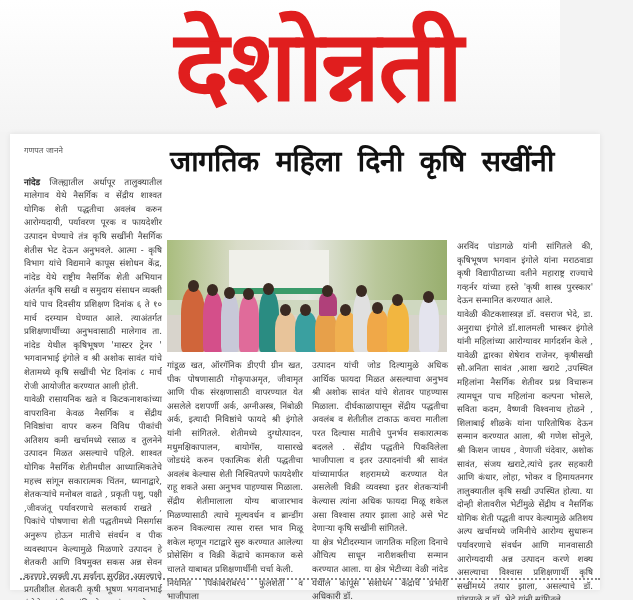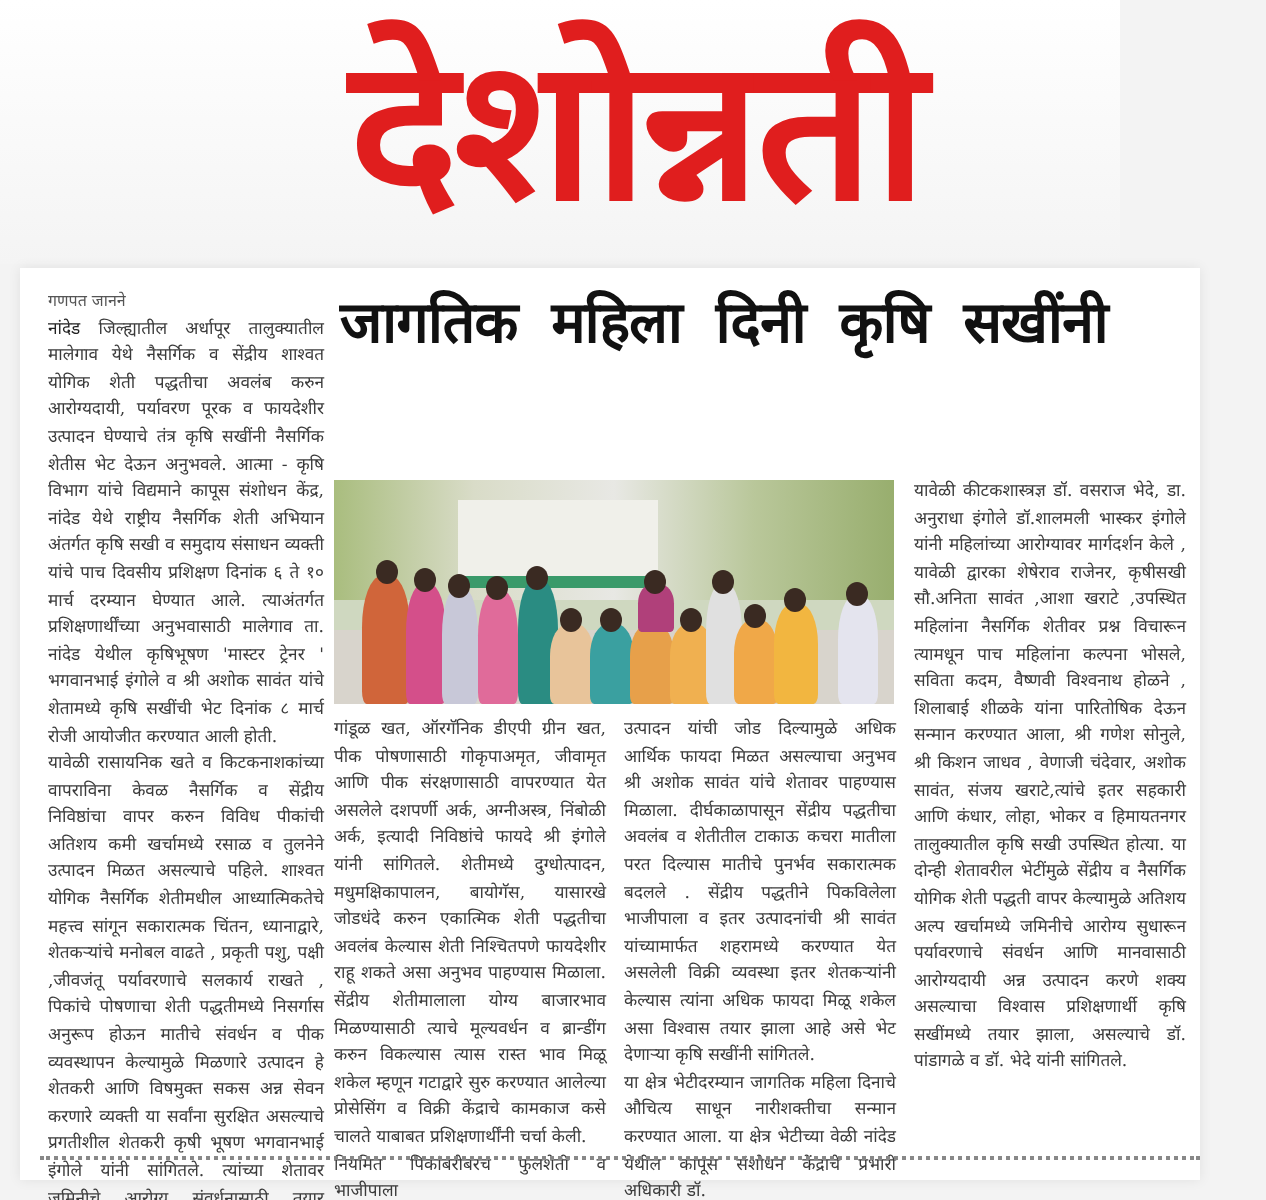--- a/index.html
+++ b/index.html
@@ -21,22 +21,22 @@
   }
   .paper {
     position:absolute; left:10px; top:134px; width:590px; height:456px;
     background:#ffffff;
     box-shadow:0 0 6px rgba(0,0,0,0.08);
   }
   .col {
     position:absolute; font-size:8.6px; line-height:13.6px; color:#3a3a3a;
     text-align:justify; font-family:"DejaVu Serif", serif;
   }
-  .byline { font-size:8px; color:#555; margin-bottom:1px; }
-  .lead { font-weight:normal; color:#222; }
+  .byline { font-size:8px; color:#555; margin-bottom:18px; }
+  .lead { font-weight:bold; color:#222; }
   .headline {
     position:absolute; left:160px; top:12px; width:430px;
     font-family:Liberation Mono, monospace; font-weight:bold;
     font-size:28.5px; line-height:36px; color:#111; letter-spacing:-0.3px;
     white-space:nowrap;
   }
   .photo {
     position:absolute; left:157px; top:106px; width:280px; height:112px;
     overflow:hidden; background:#cfd8c0;
   }
@@ -111,17 +111,18 @@
     <div>गांडूळ खत, ऑरगॅनिक डीएपी ग्रीन खत, पीक पोषणासाठी गोकृपाअमृत, जीवामृत आणि पीक संरक्षणासाठी वापरण्यात येत असलेले दशपर्णी अर्क, अग्नीअस्त्र, निंबोळी अर्क, इत्यादी निविष्ठांचे फायदे श्री इंगोले यांनी सांगितले. शेतीमध्ये दुग्धोत्पादन, मधुमक्षिकापालन, बायोगॅस, यासारखे जोडधंदे करुन एकात्मिक शेती पद्धतीचा अवलंब केल्यास शेती निश्चितपणे फायदेशीर राहू शकते असा अनुभव पाहण्यास मिळाला. सेंद्रीय शेतीमालाला योग्य बाजारभाव मिळण्यासाठी त्याचे मूल्यवर्धन व ब्रान्डींग करुन विकल्यास त्यास रास्त भाव मिळू शकेल म्हणून गटाद्वारे सुरु करण्यात आलेल्या प्रोसेसिंग व विक्री केंद्राचे कामकाज कसे चालते याबाबत प्रशिक्षणार्थींनी चर्चा केली.</div>
     <div>नियमित पिकांबरोबरच फुलशेती व भाजीपाला</div>
   </div>
 
   <div class="col" style="left:302px; top:225px; width:136px;">
     <div>उत्पादन यांची जोड दिल्यामुळे अधिक आर्थिक फायदा मिळत असल्याचा अनुभव श्री अशोक सावंत यांचे शेतावर पाहण्यास मिळाला. दीर्घकाळापासून सेंद्रीय पद्धतीचा अवलंब व शेतीतील टाकाऊ कचरा मातीला परत दिल्यास मातीचे पुनर्भव सकारात्मक बदलले . सेंद्रीय पद्धतीने पिकविलेला भाजीपाला व इतर उत्पादनांची श्री सावंत यांच्यामार्फत शहरामध्ये करण्यात येत असलेली विक्री व्यवस्था इतर शेतकऱ्यांनी केल्यास त्यांना अधिक फायदा मिळू शकेल असा विश्वास तयार झाला आहे असे भेट देणाऱ्या कृषि सखींनी सांगितले.</div>
     <div>या क्षेत्र भेटीदरम्यान जागतिक महिला दिनाचे औचित्य साधून नारीशक्तीचा सन्मान करण्यात आला. या क्षेत्र भेटीच्या वेळी नांदेड येथील कापूस संशोधन केंद्राचे प्रभारी अधिकारी डॉ.</div>
   </div>
 
   <div class="col" style="left:447px; top:106px; width:136px;">
+    <div>अरविंद पांडागळे यांनी सांगितले की, कृषिभूषण भगवान इंगोले यांना मराठवाडा कृषी विद्यापीठाच्या वतीने महाराष्ट्र राज्याचे गव्हर्नर यांच्या हस्ते 'कृषी शास्त्र पुरस्कार' देऊन सन्मानित करण्यात आले.</div>
     <div>यावेळी कीटकशास्त्रज्ञ डॉ. वसराज भेदे, डा. अनुराधा इंगोले डॉ.शालमली भास्कर इंगोले यांनी महिलांच्या आरोग्यावर मार्गदर्शन केले , यावेळी द्वारका शेषेराव राजेनर, कृषीसखी सौ.अनिता सावंत ,आशा खराटे ,उपस्थित महिलांना नैसर्गिक शेतीवर प्रश्न विचारून त्यामधून पाच महिलांना कल्पना भोसले, सविता कदम, वैष्णवी विश्वनाथ होळने , शिलाबाई शीळके यांना पारितोषिक देऊन सन्मान करण्यात आला, श्री गणेश सोनुले, श्री किशन जाधव , वेणाजी चंदेवार, अशोक सावंत, संजय खराटे,त्यांचे इतर सहकारी आणि कंधार, लोहा, भोकर व हिमायतनगर तालुक्यातील कृषि सखी उपस्थित होत्या. या दोन्ही शेतावरील भेटींमुळे सेंद्रीय व नैसर्गिक योगिक शेती पद्धती वापर केल्यामुळे अतिशय अल्प खर्चामध्ये जमिनीचे आरोग्य सुधारून पर्यावरणाचे संवर्धन आणि मानवासाठी आरोग्यदायी अन्न उत्पादन करणे शक्य असल्याचा विश्वास प्रशिक्षणार्थी कृषि सखींमध्ये तयार झाला, असल्याचे डॉ. पांडागळे व डॉ. भेदे यांनी सांगितले.</div>
   </div>
 
   <div class="dots"></div>
 </div>
 
 </body></html>

